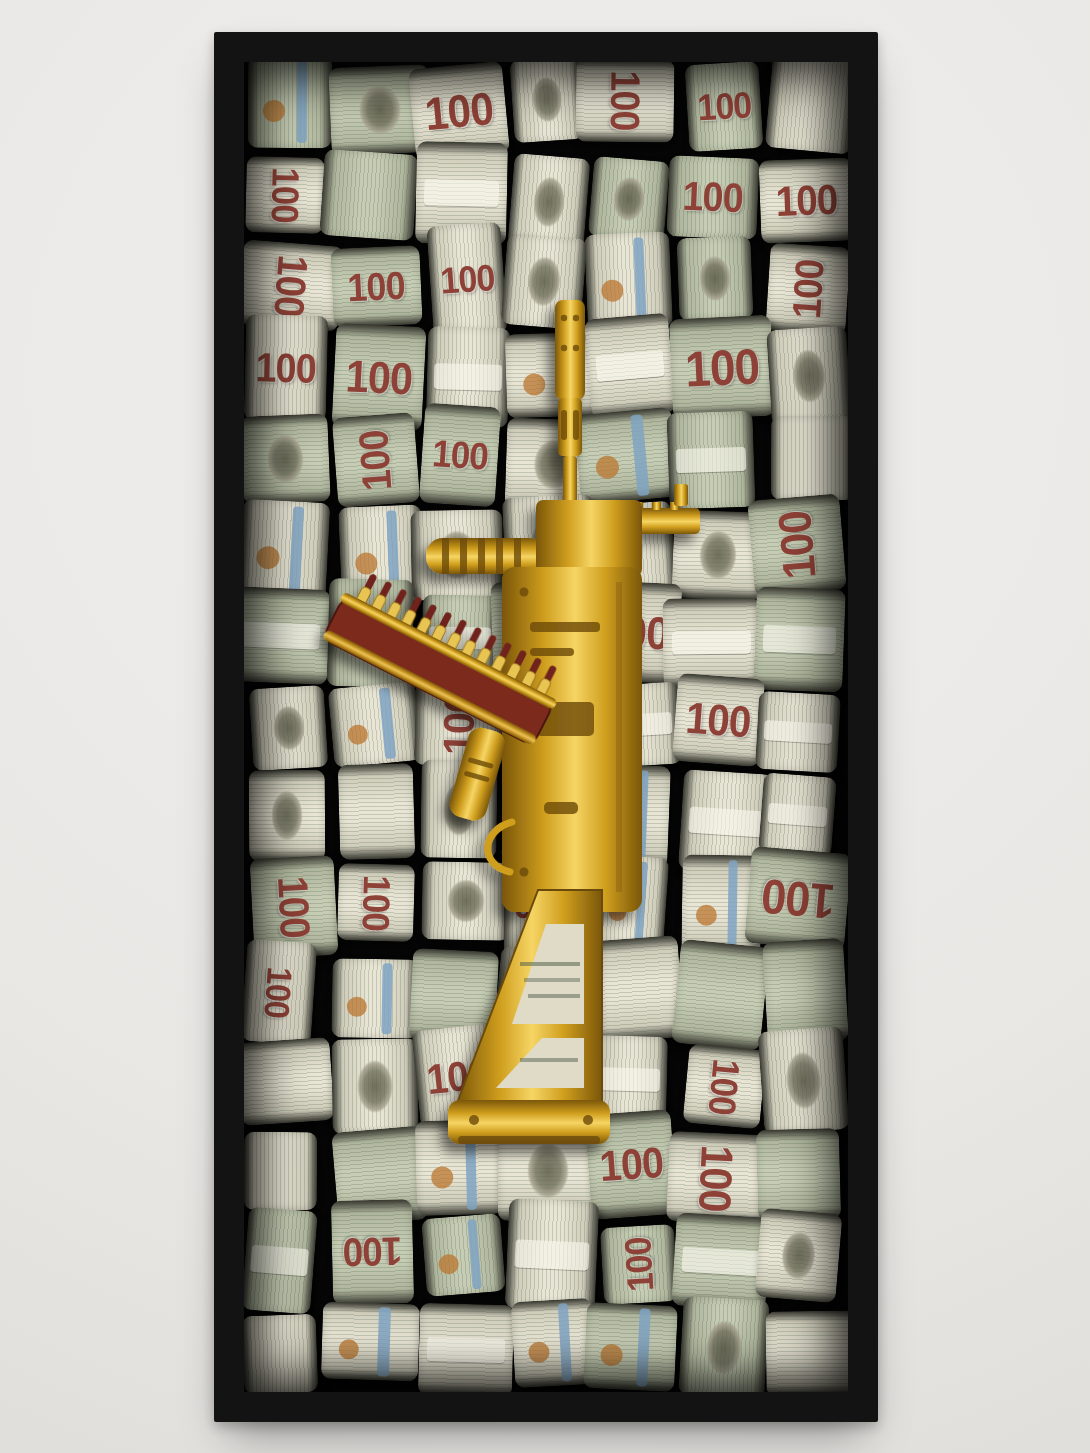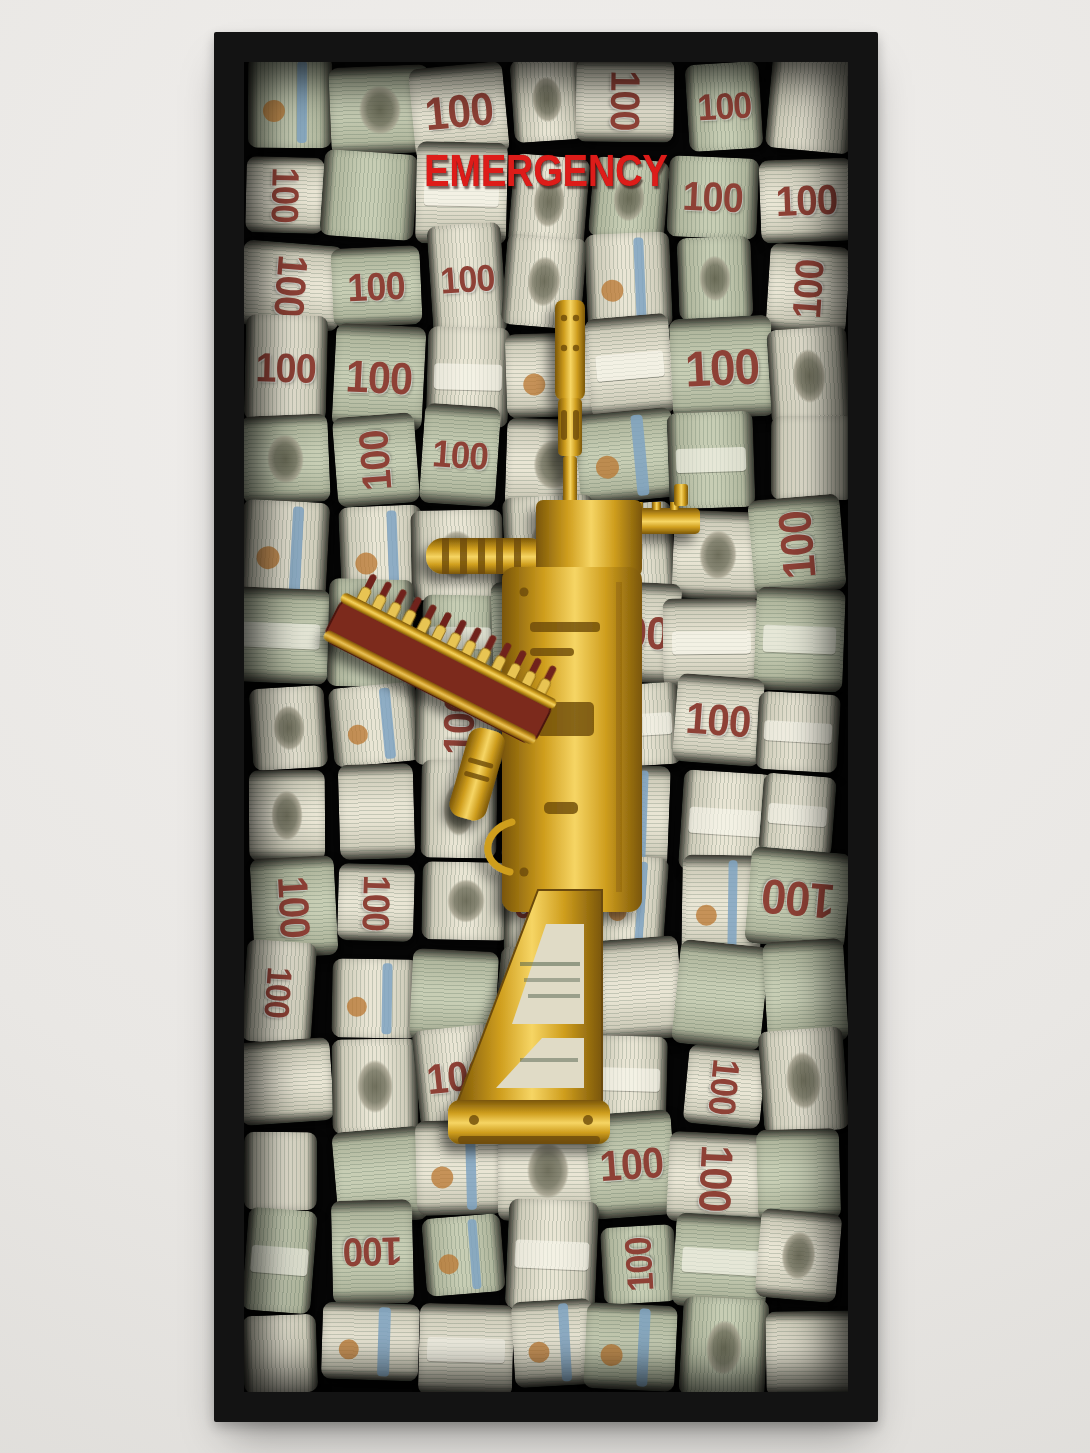--- a/index.html
+++ b/index.html
@@ -511,18 +511,15 @@
           <rect x="276" y="996" width="58" height="4" fill="#54644f" opacity=".5"></rect>
           <rect x="204" y="1038" width="162" height="44" rx="12" fill="url(#goldV)"></rect>
           <rect x="214" y="1074" width="142" height="8" rx="4" class="detail" opacity=".6"></rect>
           <circle cx="230" cy="1058" r="5" class="detail"></circle>
           <circle cx="344" cy="1058" r="5" class="detail"></circle>
         </g>
 
       </g>
     </svg>
 
-    <div class="caption" id="cap-top-2">
-      <span class="tline">EMERGENCY</span>
-    </div>
 
   </div>
 </div>
 
 </body></html>

